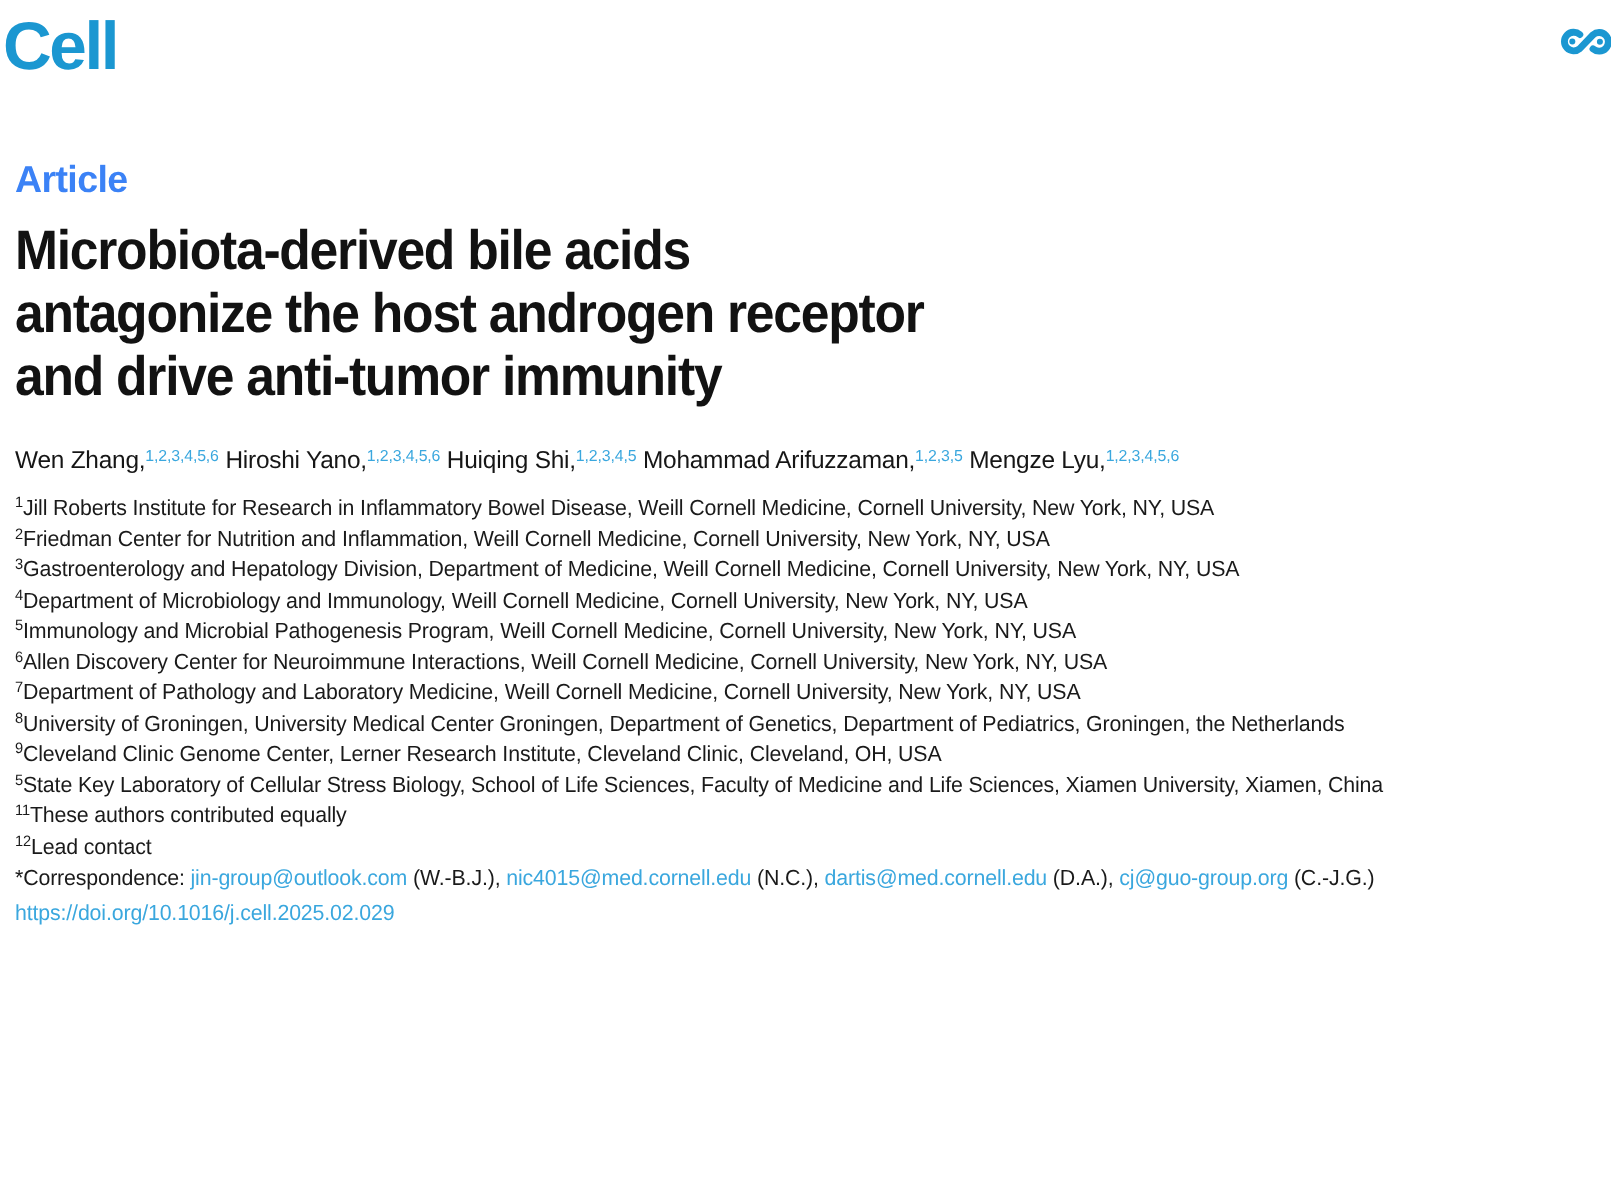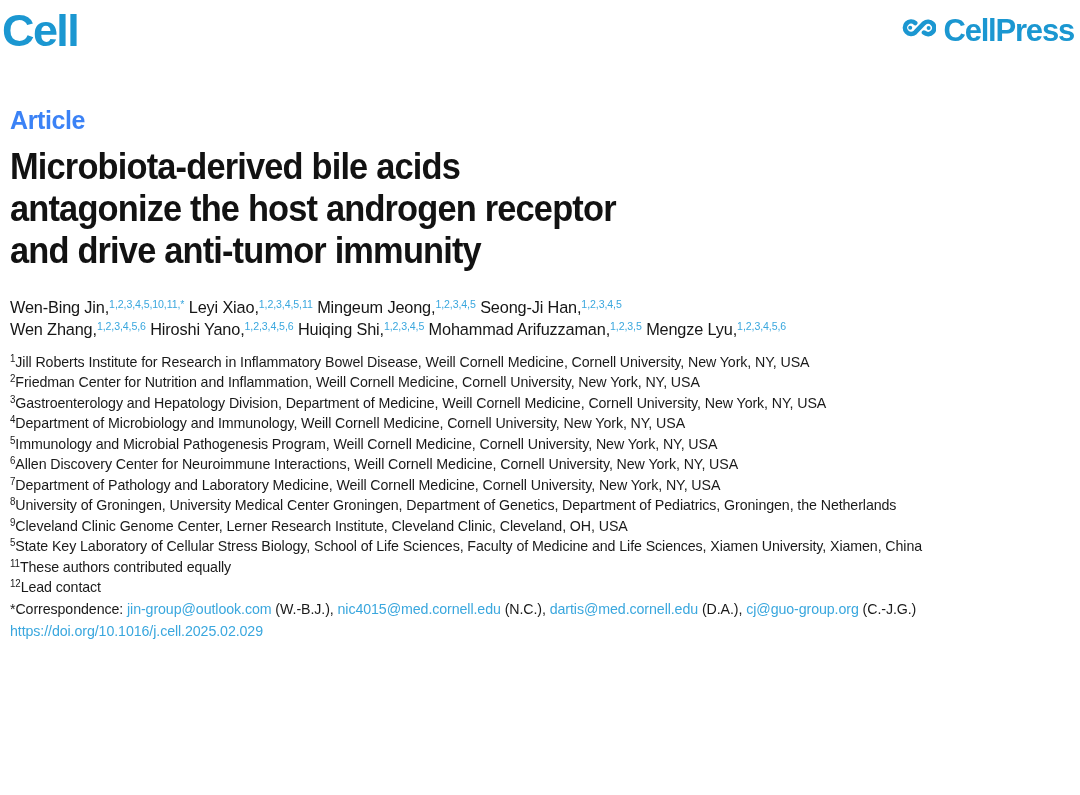--- a/index.html
+++ b/index.html
@@ -148,34 +148,32 @@
   <div class="cellpress-logo">
     <span class="cellpress-mark">
       <svg width="34" height="30" viewBox="0 0 34 30" aria-hidden="true">
         <g fill="none" stroke="#1b97d1" stroke-width="4.6" stroke-linecap="round">
           <path d="M13.2 10.0 a6.2 6.2 0 1 0 0 9.4 L22.0 10.2 a6.2 6.2 0 1 1 0 9.4"></path>
         </g>
         <circle cx="8.2" cy="14.7" r="2.0" fill="#1b97d1"></circle>
         <circle cx="26.6" cy="14.9" r="2.0" fill="#1b97d1"></circle>
       </svg>
     </span>
-    <span class="cellpress-text">CellPress</span>
   </div>
 </div>
 
 <div class="content">
 
   <div class="article-kicker">Article</div>
 
   <h1 class="paper-title">Microbiota-derived bile acids
 antagonize the host androgen receptor
 and drive anti-tumor immunity</h1>
 
   <div class="authors">
-      <div><span>Wen-Bing Jin,<sup class="sup">1,2,3,4,5,10,11,*</sup></span> <span>Leyi Xiao,<sup class="sup">1,2,3,4,5,11</sup></span> <span>Mingeum Jeong,<sup class="sup">1,2,3,4,5</sup></span> <span>Seong-Ji Han,<sup class="sup">1,2,3,4,5</sup></span></div>
       <div><span>Wen Zhang,<sup class="sup">1,2,3,4,5,6</sup></span> <span>Hiroshi Yano,<sup class="sup">1,2,3,4,5,6</sup></span> <span>Huiqing Shi,<sup class="sup">1,2,3,4,5</sup></span> <span>Mohammad Arifuzzaman,<sup class="sup">1,2,3,5</sup></span> <span>Mengze Lyu,<sup class="sup">1,2,3,4,5,6</sup></span></div>
     </div>
 
   <div class="affiliations">
       <div class="aff-line"><sup class="sup">1</sup><span>Jill Roberts Institute for Research in Inflammatory Bowel Disease, Weill Cornell Medicine, Cornell University, New York, NY, USA</span></div>
       <div class="aff-line"><sup class="sup">2</sup><span>Friedman Center for Nutrition and Inflammation, Weill Cornell Medicine, Cornell University, New York, NY, USA</span></div>
       <div class="aff-line"><sup class="sup">3</sup><span>Gastroenterology and Hepatology Division, Department of Medicine, Weill Cornell Medicine, Cornell University, New York, NY, USA</span></div>
       <div class="aff-line"><sup class="sup">4</sup><span>Department of Microbiology and Immunology, Weill Cornell Medicine, Cornell University, New York, NY, USA</span></div>
       <div class="aff-line"><sup class="sup">5</sup><span>Immunology and Microbial Pathogenesis Program, Weill Cornell Medicine, Cornell University, New York, NY, USA</span></div>
       <div class="aff-line"><sup class="sup">6</sup><span>Allen Discovery Center for Neuroimmune Interactions, Weill Cornell Medicine, Cornell University, New York, NY, USA</span></div>

